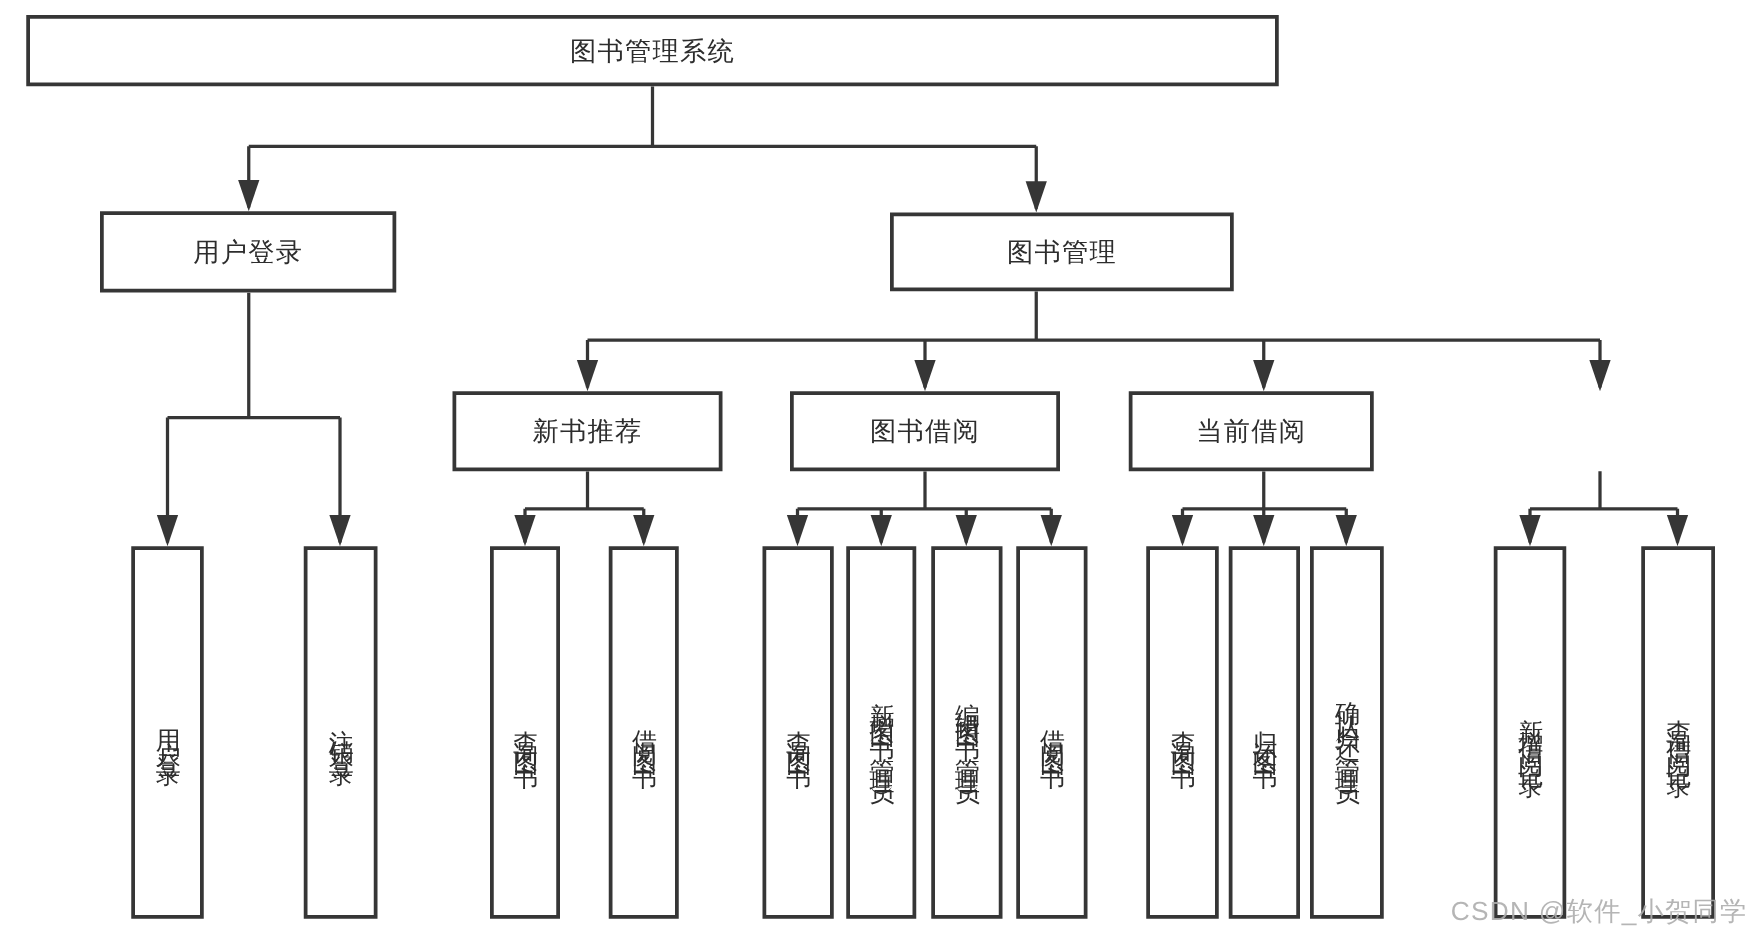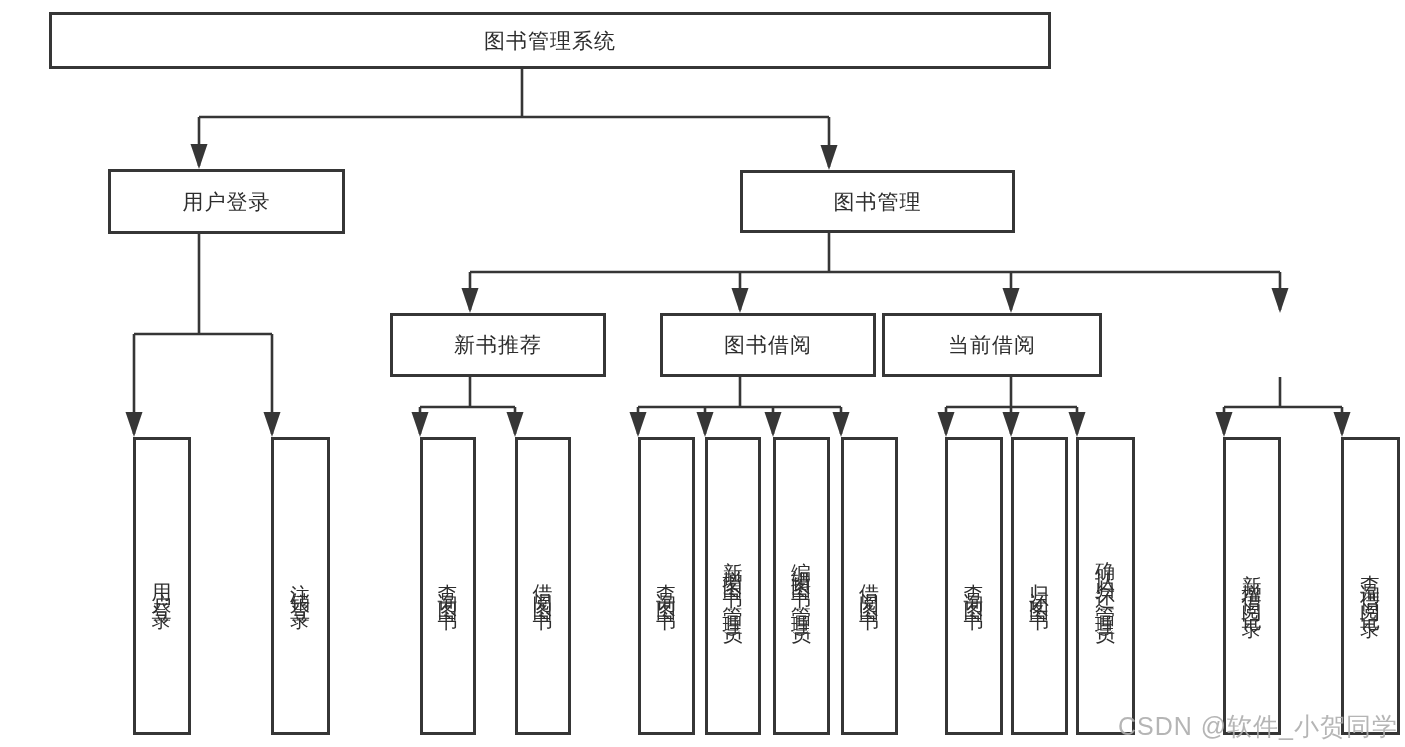--- a/index.html
+++ b/index.html
@@ -14,41 +14,40 @@
   .node{
     position:absolute;
     box-sizing:border-box;
     background:#ffffff;
     border:3px solid #363636;
     color:#2d2d2d;
     display:flex;
     align-items:center;
     justify-content:center;
     text-align:center;
-    margin-left:28px;
   }
   .node.h{
     font-size:21px;
     letter-spacing:1px;
     white-space:nowrap;
   }
   .node.v{
     top:437px;
     height:298px;
     font-size:20px;
     writing-mode:vertical-rl;
     text-orientation:mixed;
     letter-spacing:9px;
     line-height:1;
   }
   .watermark{
     position:absolute;
     right:7px;
     bottom:4px;
-    font-size:25px;
+    font-size:21px;
     color:rgba(173,173,173,0.9);
     letter-spacing:1px;
     white-space:nowrap;
   }
 </style>
 </head>
 <body>
 
 <div class="stage">
 
@@ -85,21 +84,21 @@
     </g>
   </svg>
 
   <div class="node h" style="left:21px;top:12px;width:1002px;height:57px">图书管理系统</div>
 
   <div class="node h" style="left:80px;top:169px;width:237px;height:65px">用户登录</div>
   <div class="node h" style="left:712px;top:170px;width:275px;height:63px">图书管理</div>
 
   <div class="node h" style="left:362px;top:313px;width:216px;height:64px">新书推荐</div>
   <div class="node h" style="left:632px;top:313px;width:216px;height:64px">图书借阅</div>
-  <div class="node h" style="left:854px;top:313px;width:220px;height:64px">当前借阅</div>
+  <div class="node h" style="left:903px;top:313px;width:196px;height:64px">当前借阅</div>
 
   <div class="node v" style="left:105px;width:58px">用户登录</div>
   <div class="node v" style="left:243px;width:59px">注销登录</div>
 
   <div class="node v" style="left:392px;width:56px">查询图书</div>
   <div class="node v" style="left:487px;width:56px">借阅图书</div>
 
   <div class="node v" style="left:610px;width:57px">查询图书</div>
   <div class="node v" style="left:677px;width:56px">新增图书（管理员）</div>
   <div class="node v" style="left:745px;width:57px">编辑图书（管理员）</div>

